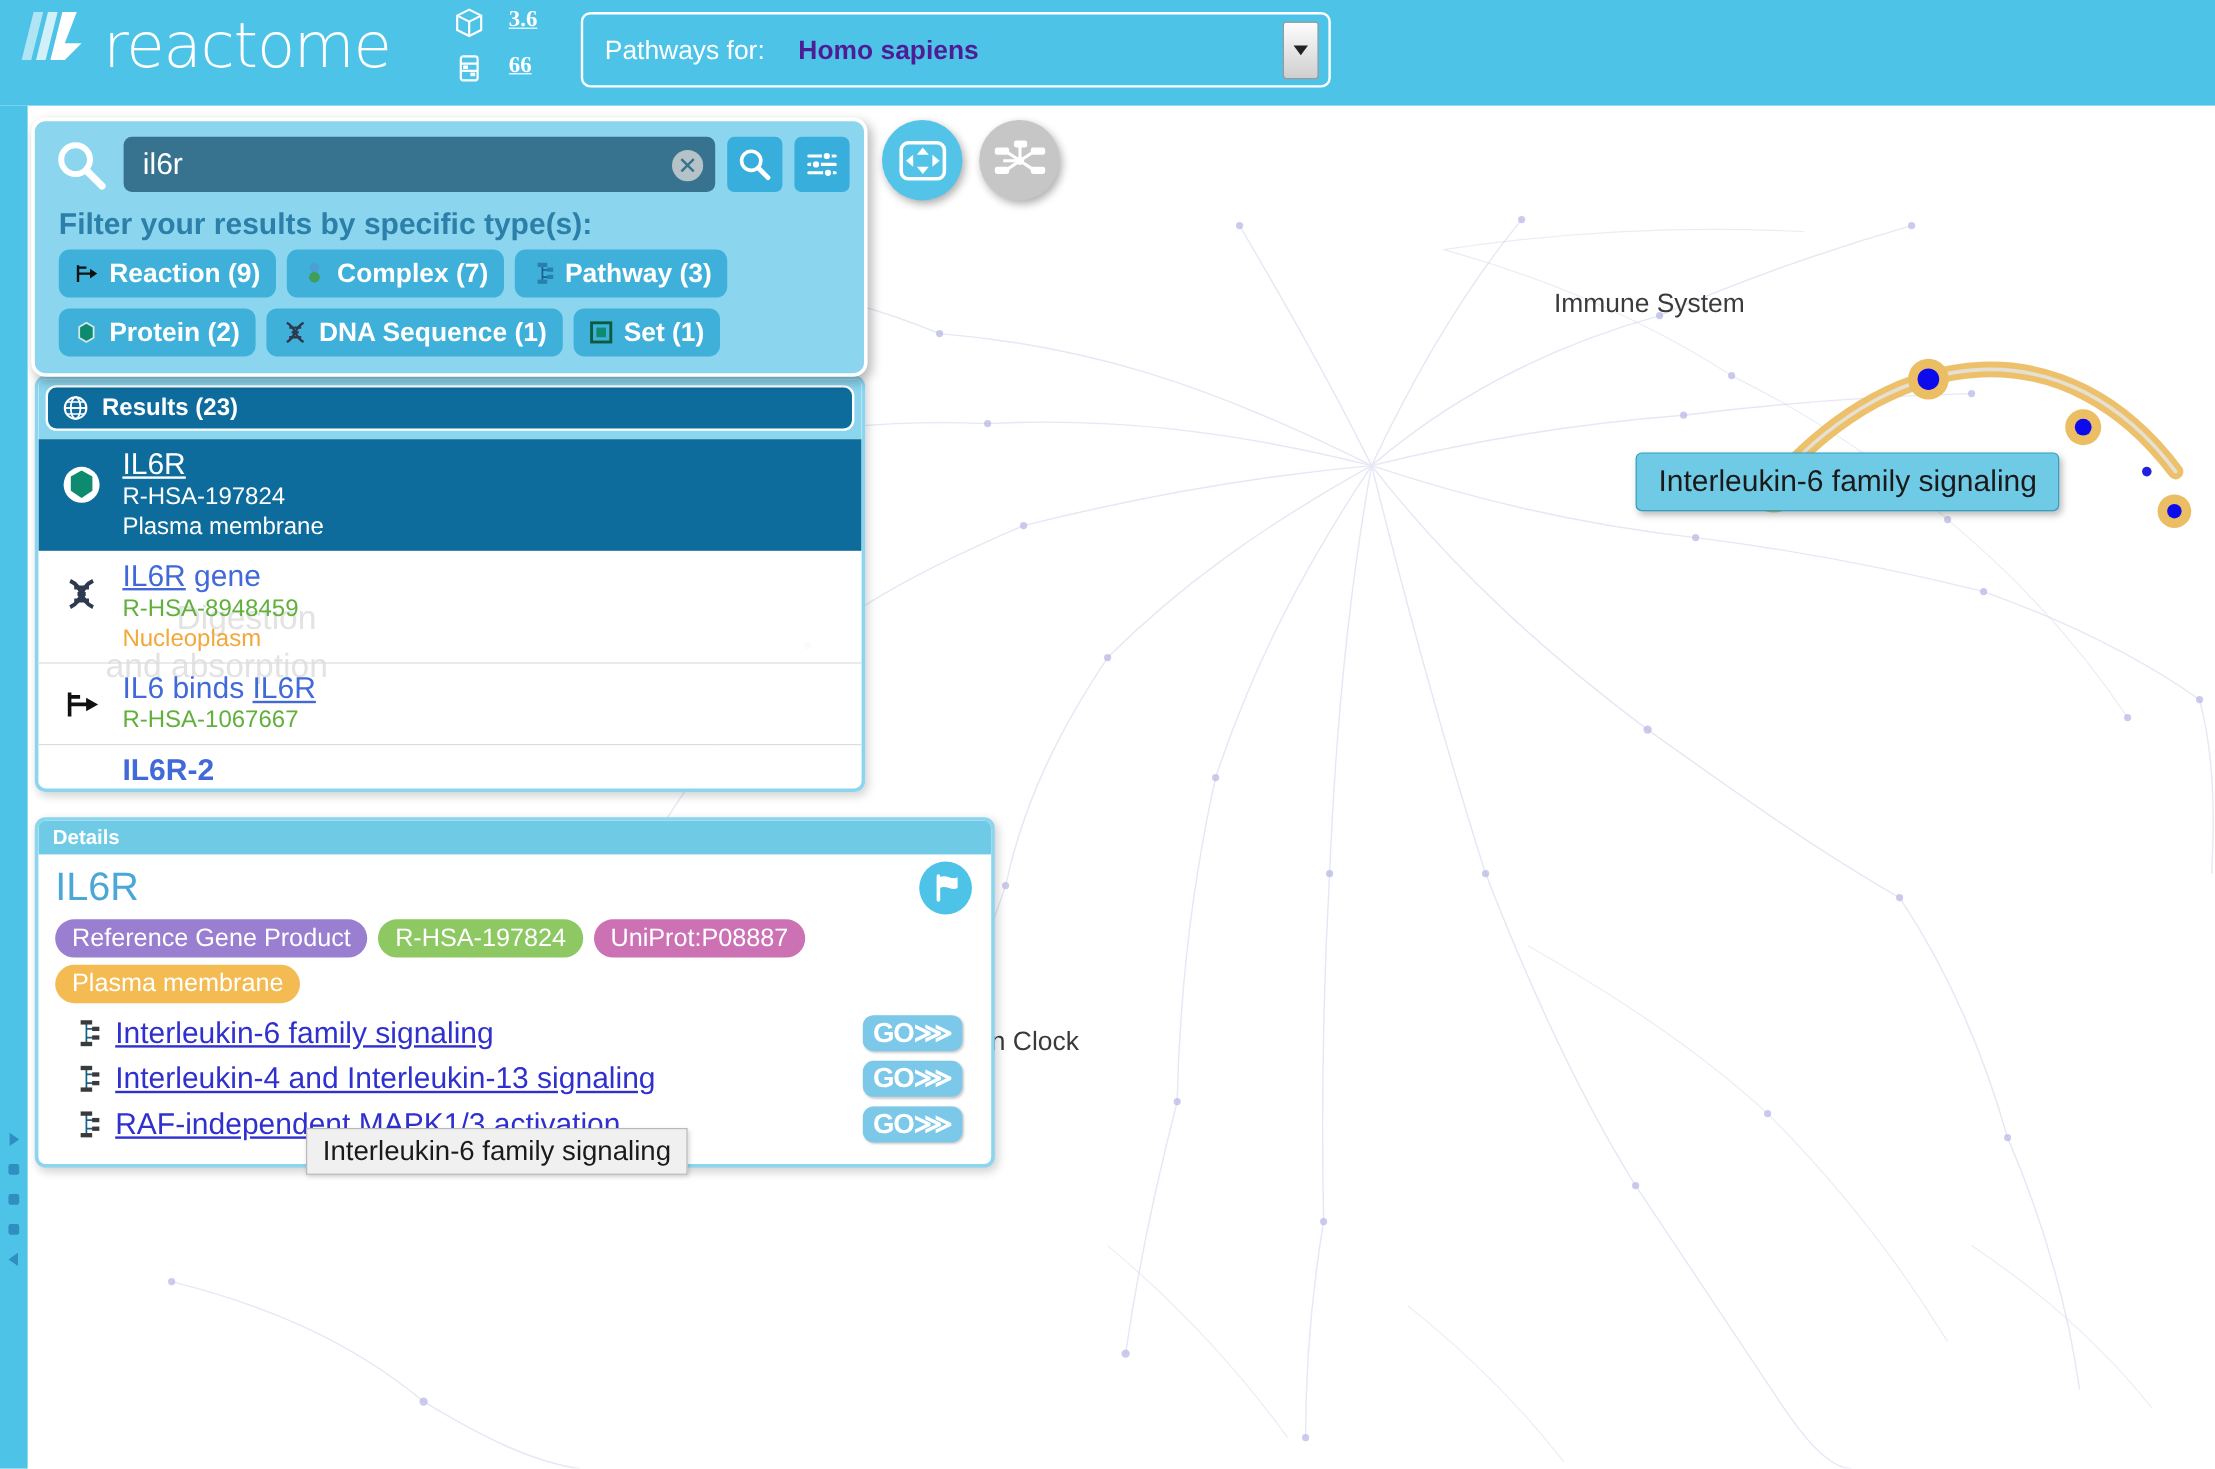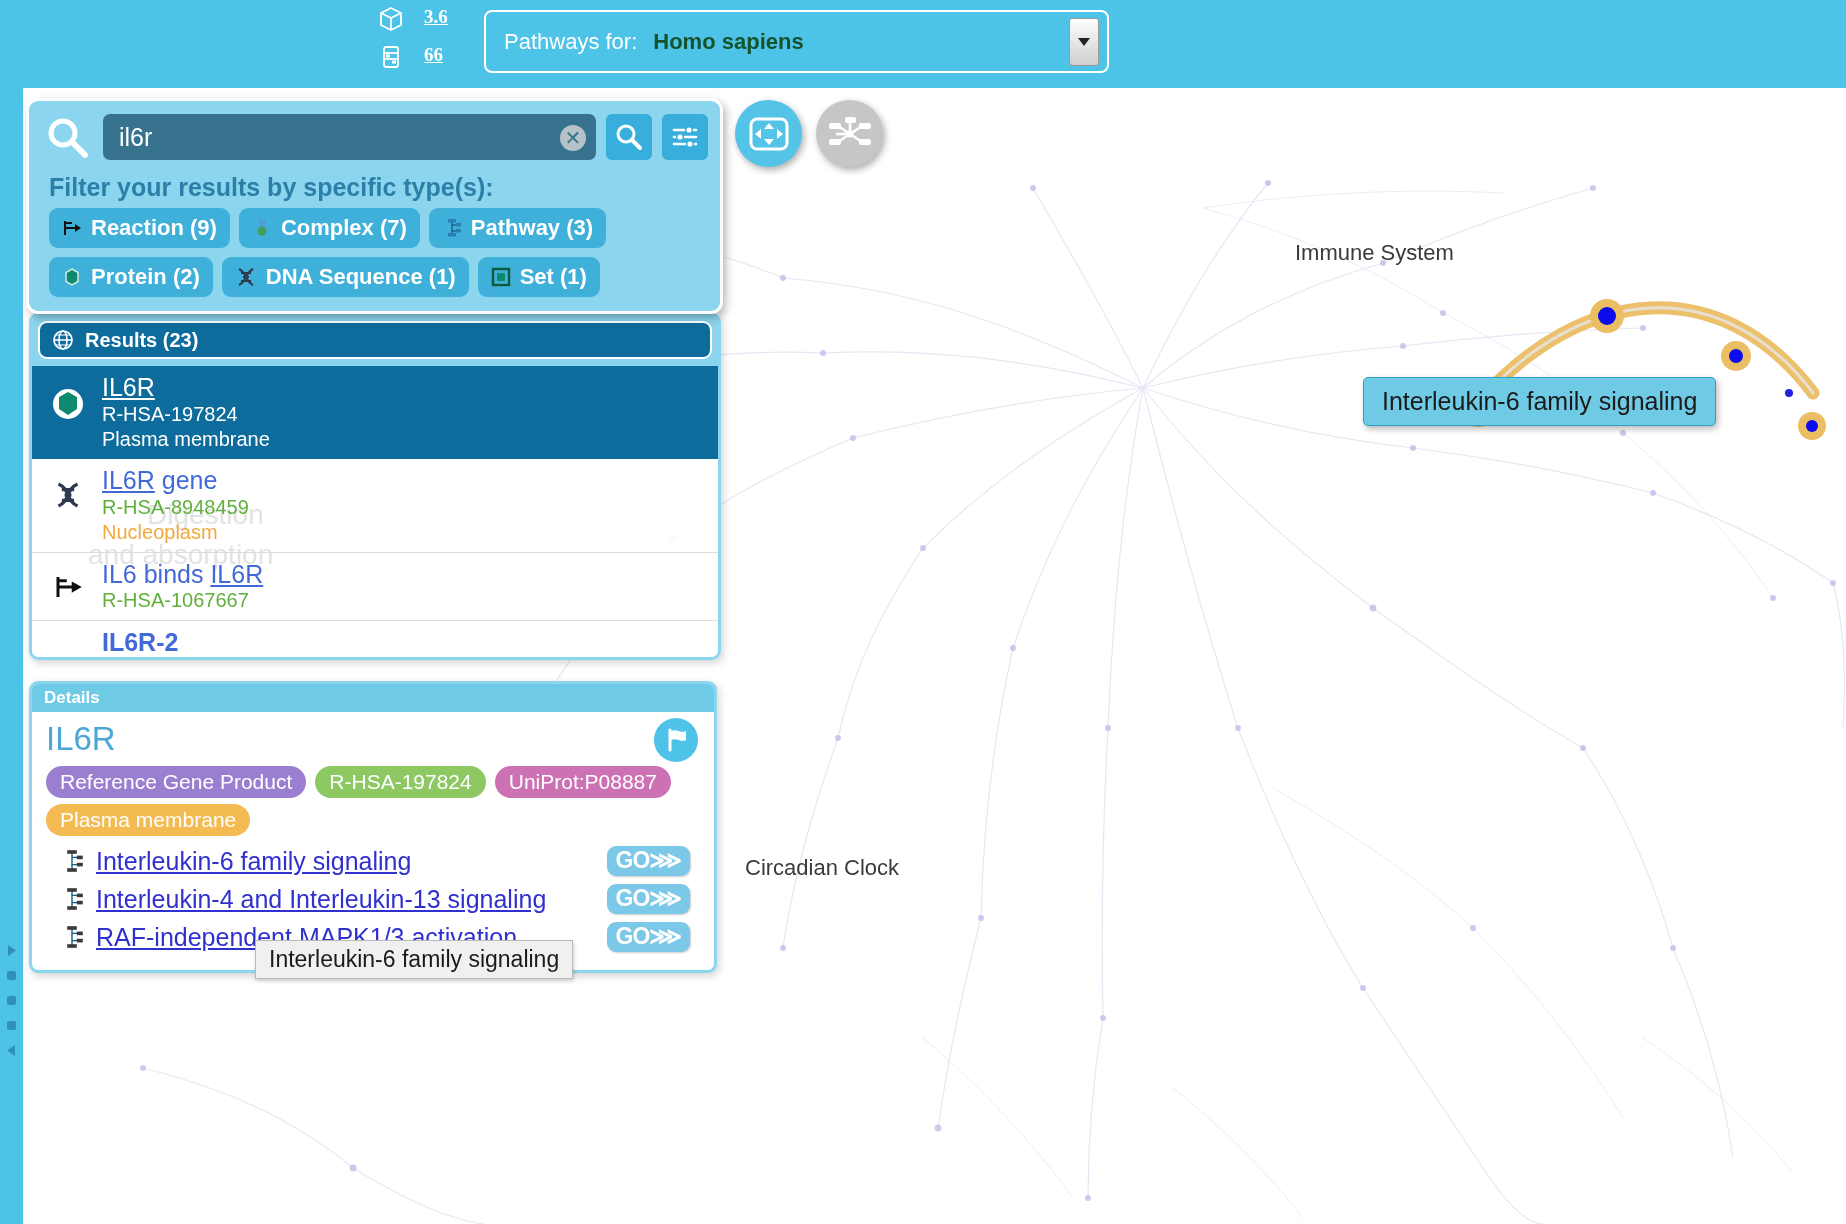--- a/index.html
+++ b/index.html
@@ -40,21 +40,21 @@
   .species-select {
     position: absolute; left: 484px; top: 10px;
     width: 625px; height: 63px;
     background: #4ec3e8; border: 2px solid #ffffff; border-radius: 8px;
     display: flex; align-items: center;
   }
   .species-label {
     color: #ffffff; font-size: 22px; margin-left: 18px;
   }
   .species-value {
-    color: #14532d; font-size: 22px; font-weight: bold; margin-left: 16px;
+    color: #4c1d95; font-size: 22px; font-weight: bold; margin-left: 28px;
   }
   .species-arrow {
     position: absolute; right: 8px; top: 6px; width: 30px; height: 48px;
     background: linear-gradient(#fdfdfd,#cfcfcf); border: 1px solid #9a9a9a;
     border-radius: 3px; display: flex; align-items: center; justify-content: center;
   }
   .species-arrow i {
     width: 0; height: 0; border-left: 6px solid transparent;
     border-right: 6px solid transparent; border-top: 8px solid #222;
     display: block;
@@ -166,21 +166,21 @@
   .res-item.selected .res-id { color: #ffffff; }
   .res-loc { font-size: 20px; color: #f2a93b; line-height: 1.25; }
   .res-item.selected .res-loc { color: #ffffff; }
   .ghost-a, .ghost-b {
     position: absolute; color: #e3e3e3; font-size: 28px; pointer-events: none;
     font-family: "Liberation Sans", sans-serif; z-index: -1;
   }
 
   
   .details-panel {
-    position: absolute; left: 29px; top: 681px; width: 688px;
+    position: absolute; left: 29px; top: 681px; width: 800px;
     background: #ffffff; border: 3px solid #8bd6ee; border-radius: 9px;
     z-index: 24; overflow: hidden;
     box-shadow: 2px 3px 8px rgba(0,0,0,0.18);
   }
   .details-head {
     background: #6fcbe5; color: #ffffff; font-size: 17px; font-weight: bold;
     padding: 4px 0 4px 12px;
   }
   .details-body { padding: 8px 14px 14px 14px; position: relative; }
   .details-title { color: #4ba7d8; font-size: 33px; margin-bottom: 8px; }
@@ -369,20 +369,32 @@
           <rect x="1" y="24" width="12" height="6" rx="2"></rect>
           <rect x="31" y="8" width="12" height="6" rx="2"></rect>
           <rect x="31" y="24" width="12" height="6" rx="2"></rect>
           <circle cx="22" cy="19" r="3.4"></circle>
         </g>
       </svg>
     </div>
   </div>
 
   <div class="header">
+    <div class="logo-wrap">
+      <div class="logo-mark">
+        <svg width="66" height="66" viewBox="0 0 66 66">
+          <g fill="#ffffff">
+            <polygon points="4,44 14,4 22,4 12,44" opacity="0.55"></polygon>
+            <polygon points="16,44 26,4 34,4 24,44" opacity="0.75"></polygon>
+            <polygon points="28,44 38,4 50,4 40,30 54,30 40,44" opacity="1"></polygon>
+          </g>
+        </svg>
+      </div>
+      <div class="logo-text">reactome</div>
+    </div>
 
     <div class="version-block">
       <div class="version-row">
         <svg width="26" height="26" viewBox="0 0 26 26">
           <g fill="none" stroke="#ffffff" stroke-width="1.8">
             <path d="M13 2 L23 7 L23 19 L13 24 L3 19 L3 7 Z"></path>
             <path d="M3 7 L13 12 L23 7"></path>
               <path d="M13 12 L13 24"></path>
           </g>
         </svg>

